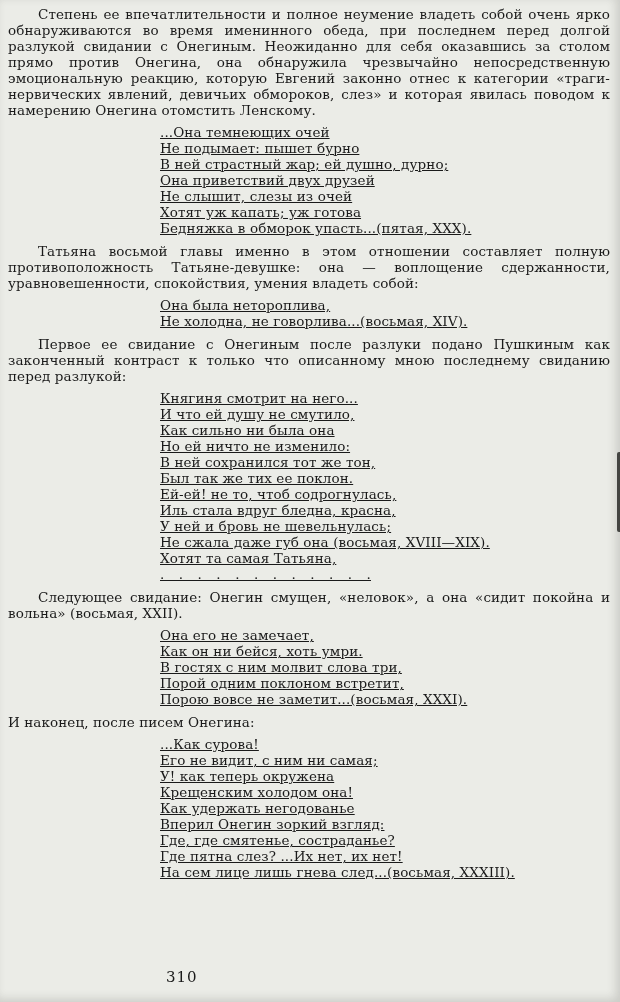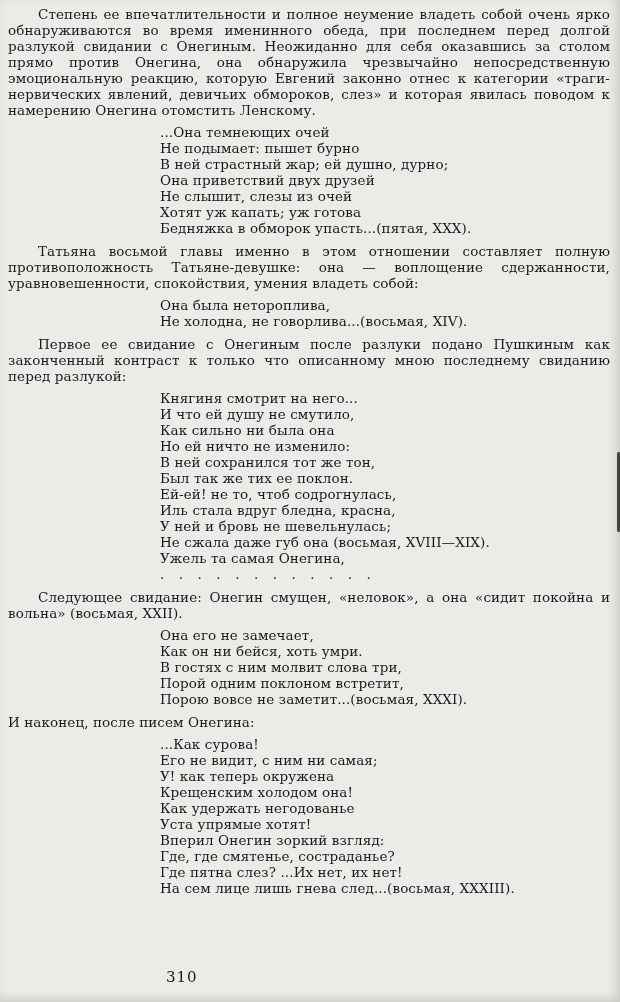--- a/index.html
+++ b/index.html
@@ -37,20 +37,21 @@
   p.prose.indent {
     text-indent: 30px;
   }
   .verse {
     margin: 6px 0 7px 152px;
     line-height: 16px;
     letter-spacing: 0.1px;
   }
   .verse .vl {
     white-space: nowrap;
+    text-decoration: underline;
   }
   .verse .vl.dots-line {
     word-spacing: 10px;
   }
   .page-number {
     position: absolute;
     left: 166px;
     top: 956px;
     font-size: 15px;
     letter-spacing: 1px;
@@ -96,21 +97,21 @@
     <div class="vl">Княгиня смотрит на него...</div>
     <div class="vl">И что ей душу не смутило,</div>
     <div class="vl">Как сильно ни была она</div>
     <div class="vl">Но ей ничто не изменило:</div>
     <div class="vl">В ней сохранился тот же тон,</div>
     <div class="vl">Был так же тих ее поклон.</div>
     <div class="vl">Ей-ей! не то, чтоб содрогнулась,</div>
     <div class="vl">Иль стала вдруг бледна, красна,</div>
     <div class="vl">У ней и бровь не шевельнулась;</div>
     <div class="vl">Не сжала даже губ она (восьмая, XVIII—XIX).</div>
-    <div class="vl">Ужель та самая Онегина,</div>
+    <div class="vl">Хотят та самая Татьяна,</div>
     <div class="vl dots-line">. . . . . . . . . . . .</div>
   </div>
 
   <p class="prose indent">Следующее свидание: Онегин смущен, «неловок», а она «сидит покойна и вольна» (восьмая, XXII).</p>
 
 
   <div class="verse">
     <div class="vl">Она его не замечает,</div>
     <div class="vl">Как он ни бейся, хоть умри.</div>
     <div class="vl">В гостях с ним молвит слова три,</div>
@@ -119,21 +120,20 @@
   </div>
 
   <p class="prose">И наконец, после писем Онегина:</p>
 
   <div class="verse">
     <div class="vl">...Как сурова!</div>
     <div class="vl">Его не видит, с ним ни самая;</div>
     <div class="vl">У! как теперь окружена</div>
     <div class="vl">Крещенским холодом она!</div>
     <div class="vl">Как удержать негодованье</div>
-    <div class="vl">Уста упрямые хотят!</div>
     <div class="vl">Вперил Онегин зоркий взгляд:</div>
     <div class="vl">Где, где смятенье, состраданье?</div>
     <div class="vl">Где пятна слез? ...Их нет, их нет!</div>
     <div class="vl">На сем лице лишь гнева след...(восьмая, XXXIII).</div>
   </div>
 
   <div class="page-number">310</div>
 
   <div class="scan-edge-artifact"></div>
 

